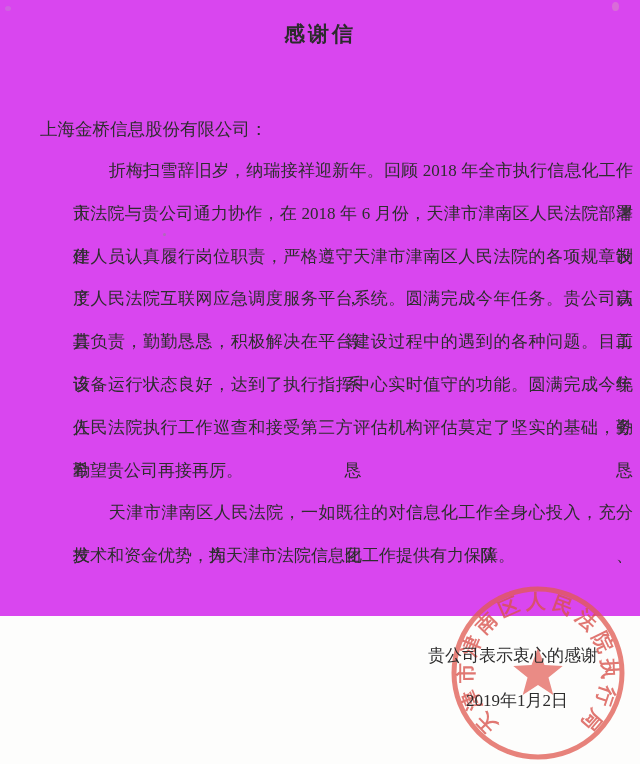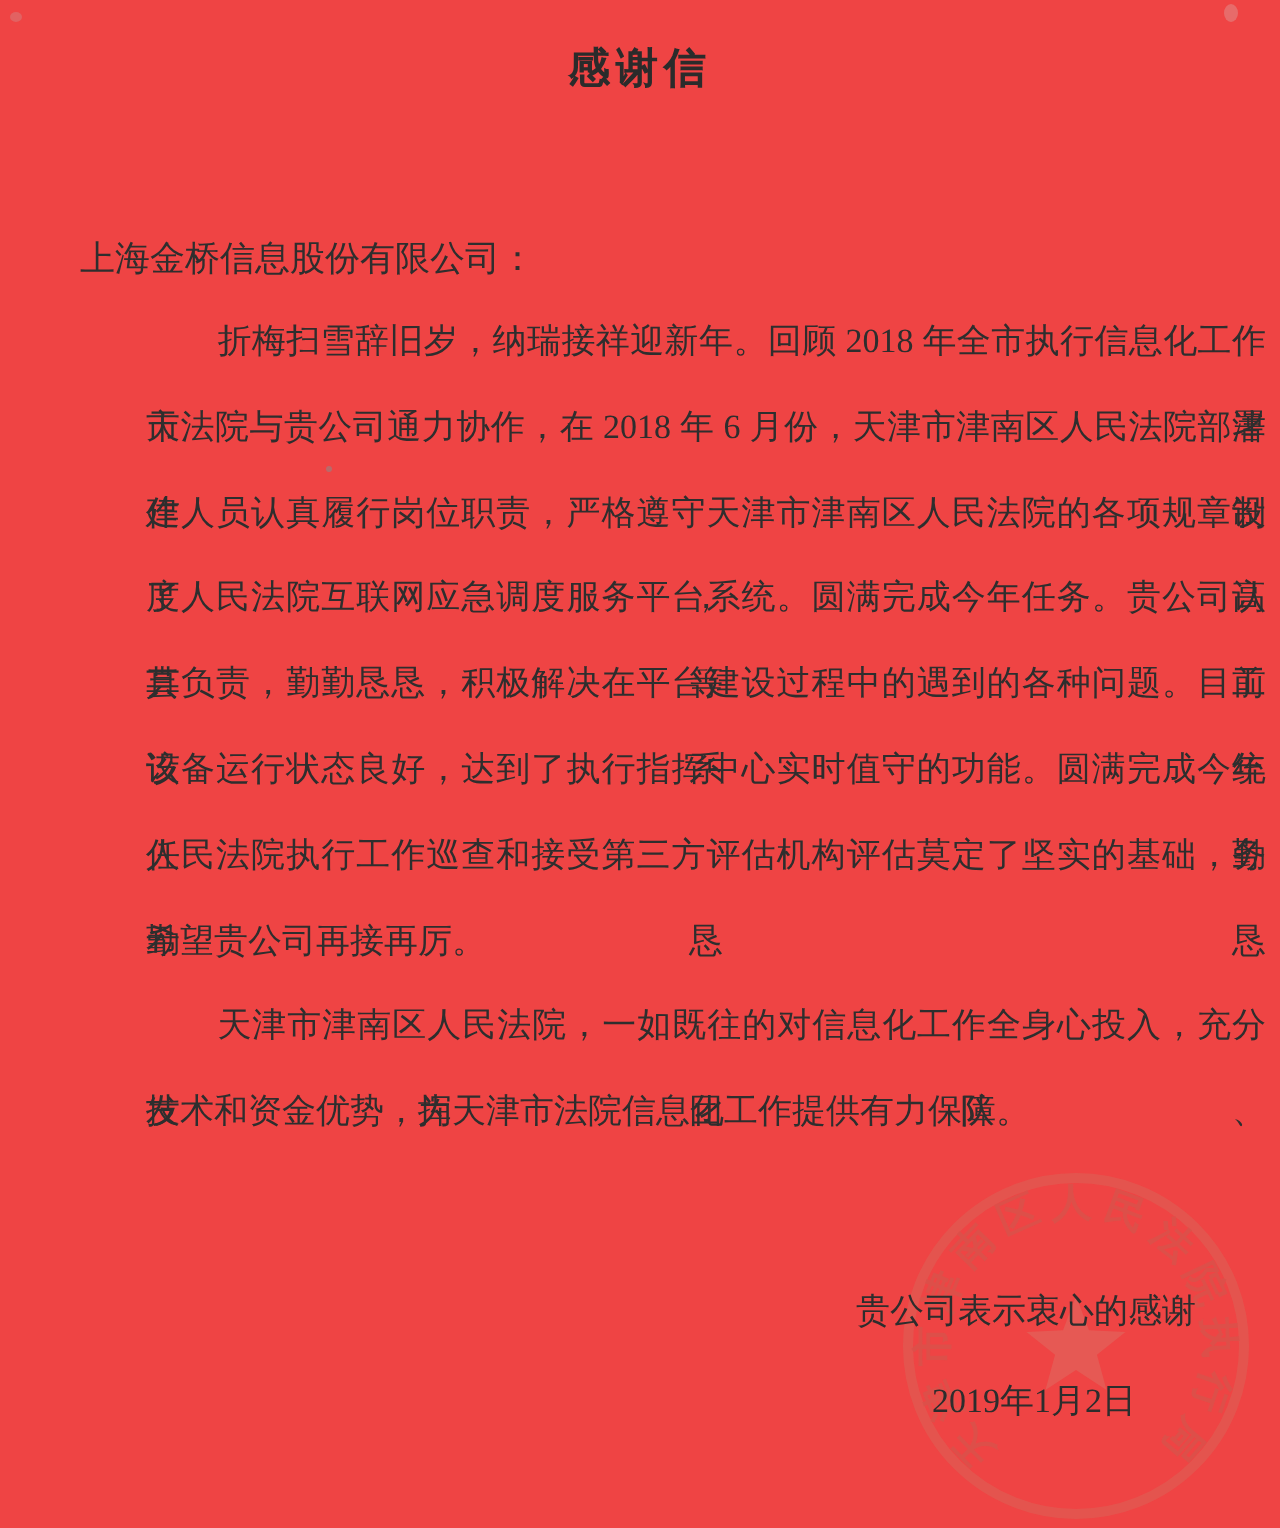--- a/index.html
+++ b/index.html
@@ -5,22 +5,22 @@
   html, body { margin: 0; padding: 0; }
   body {
     width: 640px; height: 764px;
     background: #fdfdfc;
     font-family: "Liberation Serif", "DejaVu Serif", serif;
     color: #2e2e2e;
     overflow: hidden;
   }
   .page {
     position: relative;
-    width: 640px; height: 764px;
-    background: #ef4444;
+    width: 640px; height: 616px;
+    background: #d946ef;
   }
   .title {
     position: absolute;
     top: 20px; left: 0; width: 640px;
     text-align: center;
     font-size: 21px;
     font-weight: bold;
     letter-spacing: 3px;
     color: #2b2b2b;
   }

